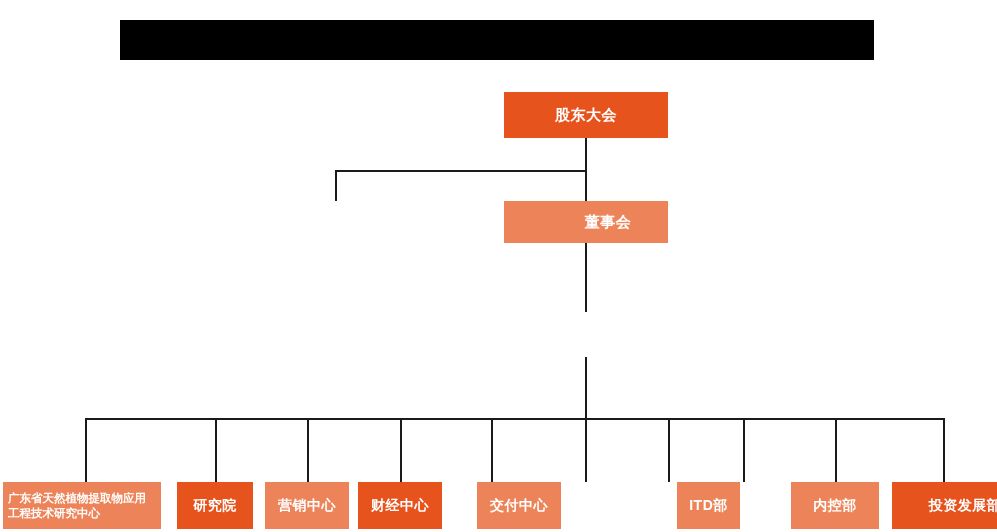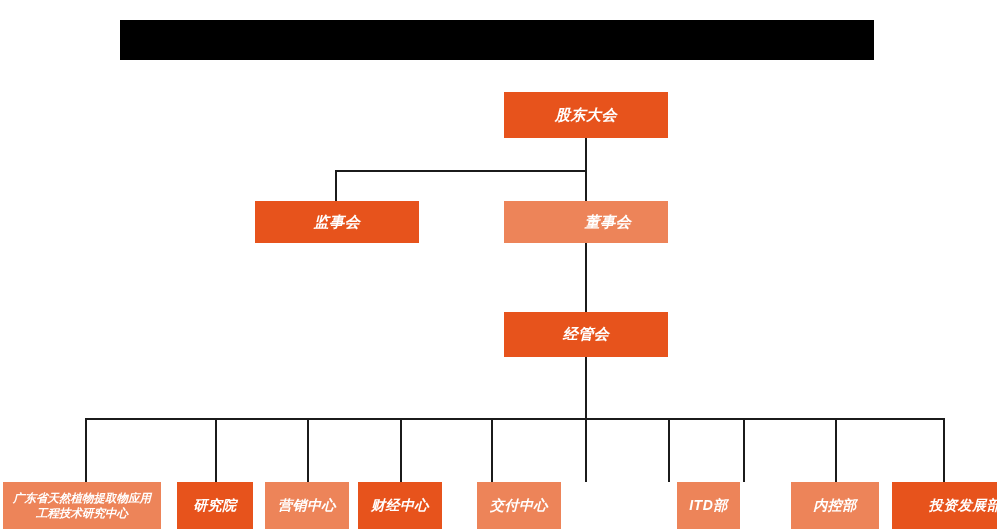--- a/index.html
+++ b/index.html
@@ -24,26 +24,25 @@
     width: 754px;
     height: 40px;
     background: #000000;
   }
   .node {
     position: absolute;
     box-sizing: border-box;
     display: flex;
     align-items: center;
     justify-content: center;
-    text-align: center;
+    text-align: left;
     color: #ffffff;
     line-height: 1.22;
     letter-spacing: 0.5px;
     font-weight: bold;
-    font-style: italic;
     -webkit-font-smoothing: antialiased;
   }
   .node.dark  { background: #e7531c; }
   .node.light { background: #ed8459; }
 
   .node-lvl1 { font-size: 15px; }
   .node-lvl2 { font-size: 15px; }
   .node-lvl3 { font-size: 15px; }
   .node-leaf { font-size: 14px; }
   .node-leaf.tiny { font-size: 11.5px; letter-spacing: 0px; padding: 12px 5px; }
@@ -82,25 +81,23 @@
   <div class="line v" style="left:400px; top:418px; height:64px;"></div>
   <div class="line v" style="left:491px; top:418px; height:64px;"></div>
   <div class="line v" style="left:585px; top:418px; height:64px;"></div>
   <div class="line v" style="left:668px; top:418px; height:64px;"></div>
   <div class="line v" style="left:743px; top:418px; height:64px;"></div>
   <div class="line v" style="left:835px; top:418px; height:64px;"></div>
   <div class="line v" style="left:943px; top:418px; height:64px;"></div>
 
   <div class="node node-lvl1 dark" style="left:504px; top:92px; width:164px; height:46px;">股东大会</div>
 
-  <div class="node node-lvl2 dark" style="left:255px; top:201px; width:164px; height:42px;">监事会</div>
 
   <div class="node node-lvl2 light" style="left:504px; top:201px; width:164px; height:42px;padding-left:44px;">董事会</div>
 
-  <div class="node node-lvl3 dark" style="left:504px; top:312px; width:164px; height:45px;">经管会</div>
 
   <div class="node node-leaf tiny light" style="left:3px; top:482px; width:158px; height:47px;">广东省天然植物提取物应用工程技术研究中心</div>
 
   <div class="node node-leaf dark" style="left:177px; top:482px; width:76px; height:47px;">研究院</div>
 
   <div class="node node-leaf light" style="left:265px; top:482px; width:84px; height:47px;">营销中心</div>
 
   <div class="node node-leaf dark" style="left:358px; top:482px; width:84px; height:47px;">财经中心</div>
 
   <div class="node node-leaf light" style="left:449px; top:482px; width:84px; height:47px;margin-left:28px;">交付中心</div>

